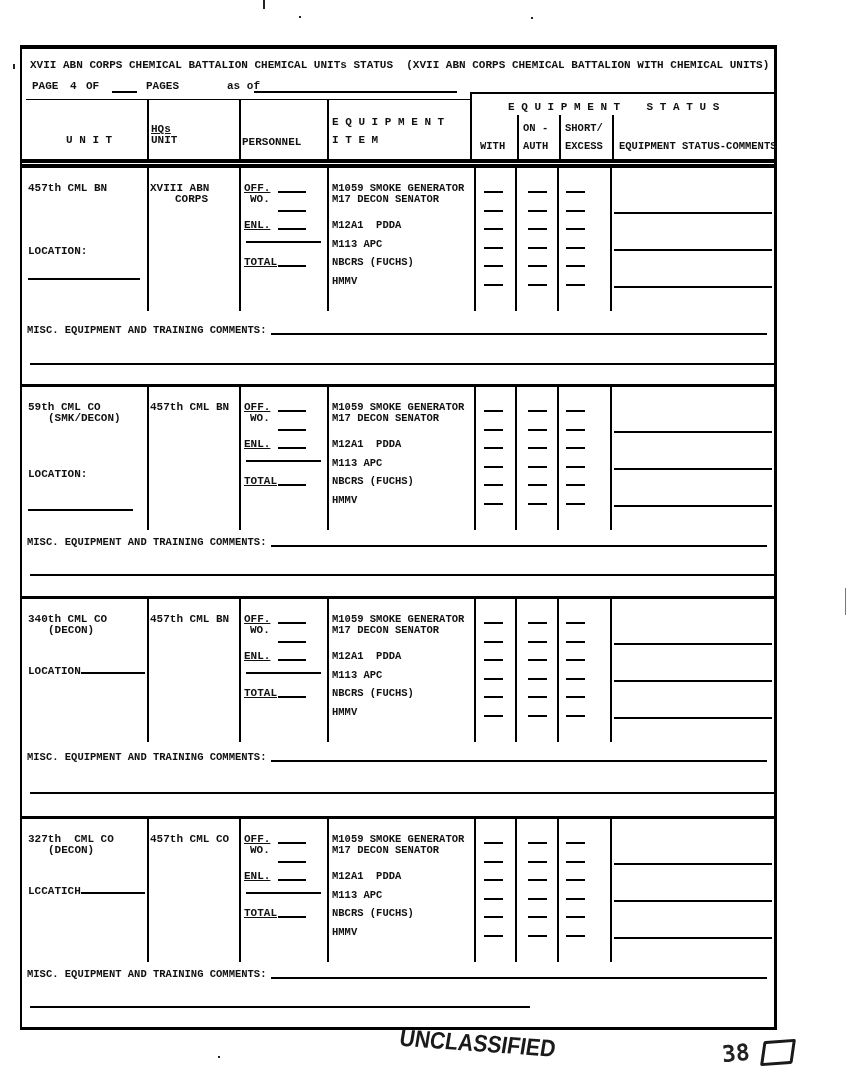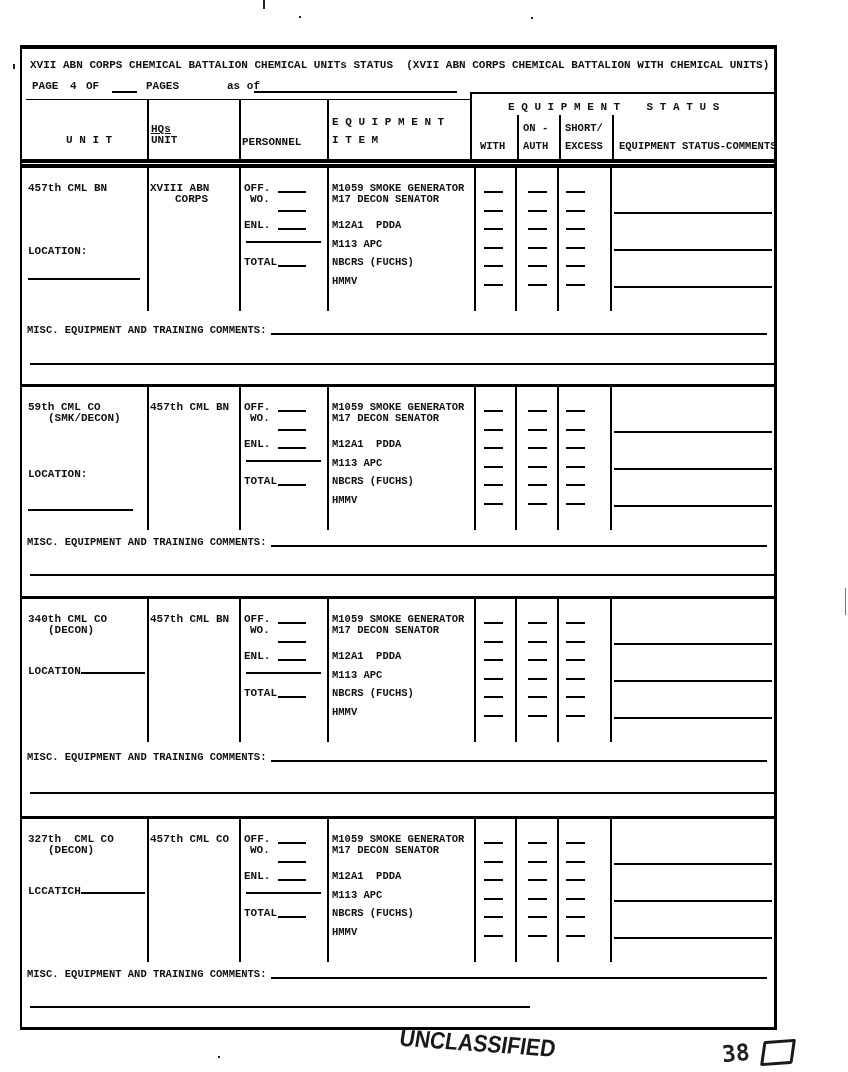--- a/index.html
+++ b/index.html
@@ -27,21 +27,21 @@
   .unit2{left:26px;}
   .loc{position:absolute;left:6px;font-size:11px;white-space:pre;}
   .s0 .loc{top:77px}.s1 .loc{top:81px}.s2 .loc{top:63px}.s3 .loc{top:63px}
   .lblank{display:none;width:64px;border-bottom:2px solid #000;height:10px;vertical-align:baseline;}
   .s2 .lblank,.s3 .lblank{display:inline-block;}
   .ubl{position:absolute;display:none;background:#000;height:2px;left:6px;}
   .s0 .ubl{display:block;top:110px;width:112px;}
   .s1 .ubl{display:block;top:122px;width:105px;}
   .hq1{left:128px;}
   .hq2{left:153px;}
-  .plabel{left:222px;}
+  .plabel{left:222px;text-decoration:underline;}
   .pwo{left:228px;}
   .pblank{position:absolute;left:256px;width:28px;height:2px;background:#000;}
   .prule{position:absolute;left:224px;top:73px;width:75px;height:2px;background:#000;}
   .item{left:310px;width:142px;}
   .dash{position:absolute;height:2px;background:#000;}
   .cline{position:absolute;height:2px;background:#000;left:592px;width:158px;}
   .misc{position:absolute;left:5px;right:8px;display:flex;align-items:flex-end;top:149px;}
   .s0 .misc{top:156px}.s2 .misc{top:152px}
   .misc-label{font-size:10.5px;white-space:pre;}
   .misc .uline{flex:1;border-bottom:2px solid #000;height:2px;margin-left:5px;margin-bottom:1px;}

